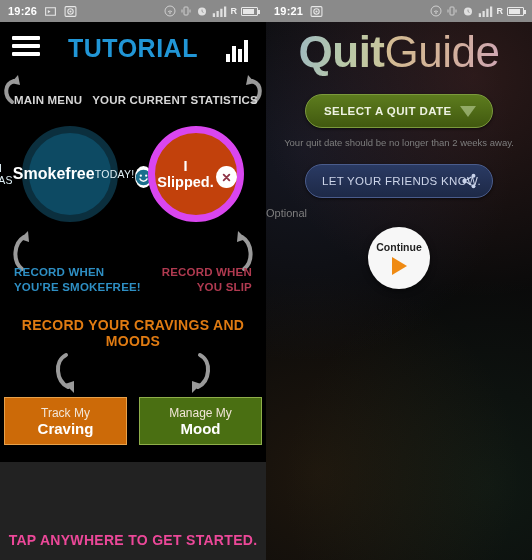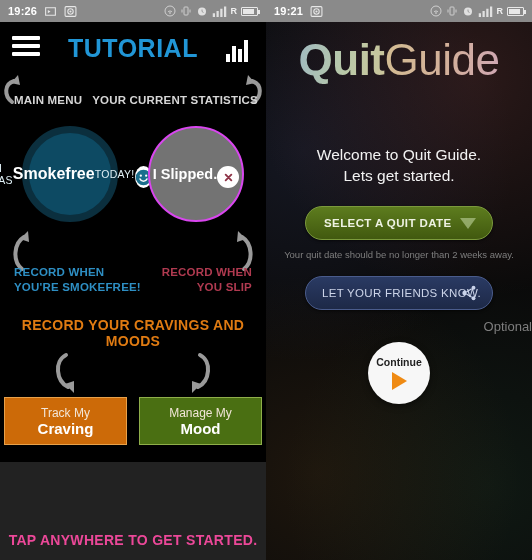--- a/index.html
+++ b/index.html
@@ -53,21 +53,21 @@
 
   .arrow { position:absolute; color:#9a9a9a; line-height:1; }
 
   .circles { position:relative; height:145px; margin-top:10px; }
   .circ {
     position:absolute; width:96px; height:96px; border-radius:50%;
     display:flex; flex-direction:row; align-items:center; justify-content:center;
     text-align:center; top:6px; cursor:pointer;
   }
   .circ-blue { left:22px; background:#0d4a63; border:7px solid #0b2f3e; }
-  .circ-red  { right:22px; background:#737373; border:2px solid #d946ef; }
+  .circ-red  { right:22px; background:#c2410c; border:7px solid #d946ef; }
   .c-small { color:#dfeff5; font-size:10.5px; letter-spacing:.3px; }
   .c-big { color:#fff; font-size:16px; font-weight:700; margin:1px 0 1px; }
   .c-big-red { color:#fff; font-size:14.5px; font-weight:700; }
   .c-badge {
     width:22px; height:22px; border-radius:50%; background:#fff; margin-top:6px;
     display:flex; align-items:center; justify-content:center; font-size:13px;
   }
   .c-badge.red { background:#fff; color:#8e3346; font-weight:700; font-size:12px; }
 
   .captions { position:relative; height:48px; }
@@ -102,21 +102,21 @@
   .qg {
     height:538px; position:relative;
     background:
       radial-gradient(circle at 78% 10%, rgba(120,60,60,.30), transparent 42%),
       radial-gradient(circle at 14% 24%, rgba(60,70,120,.22), transparent 45%),
       radial-gradient(circle at 20% 84%, rgba(110,70,25,.20), transparent 40%),
       radial-gradient(circle at 84% 86%, rgba(40,90,60,.18), transparent 40%),
       #0a0a0a;
   }
   .qg-logo {
-    text-align:center; padding-top:16px; font-size:44px; letter-spacing:-.5px;
+    text-align:center; padding-top:8px; font-size:44px; letter-spacing:-.5px;
     line-height:1;
   }
   .qg-logo .q1 {
     font-weight:700;
     background:linear-gradient(100deg,#9fb9c0 0%,#b9c9a8 55%,#cbc49a 100%);
     -webkit-background-clip:text; background-clip:text; color:transparent;
   }
   .qg-logo .q2 {
     font-weight:300;
     background:linear-gradient(100deg,#d3bd92 0%,#d3b09a 55%,#cfa7b4 100%);
@@ -147,21 +147,21 @@
   .hint { text-align:center; color:#7e7e7e; font-size:9.5px; margin-top:9px; }
 
   .pill-blue {
     background:linear-gradient(#2a3a63,#1d2947);
     border:1px solid #4a5c8c;
     box-shadow:0 1px 3px rgba(0,0,0,.6);
     margin-top:16px;
   }
   .pill-blue .ptext { color:#ccd4e8; font-size:11.5px; letter-spacing:.3px; padding-left:16px; }
 
-  .optional { text-align:right; color:#7e7e7e; font-size:13px; margin-top:9px; }
+  .optional { text-align:left; color:#7e7e7e; font-size:11px; margin-top:9px; }
 
   .continue-wrap { display:flex; justify-content:center; margin-top:8px; }
   .continue {
     width:62px; height:62px; border-radius:50%; background:#f7f7f7;
     display:flex; flex-direction:column; align-items:center; justify-content:center;
     cursor:pointer; box-shadow:0 2px 6px rgba(0,0,0,.5);
   }
   .continue .ctext { color:#222; font-size:10.5px; font-weight:700; }
   .tri-play {
     width:0;height:0;margin-top:4px;
@@ -359,24 +359,20 @@
           </span>
       </div>
     </div>
 
     <div class="qg">
 
       <div class="qg-logo">
         <span class="q1">Quit</span><span class="q2">Guide</span>
       </div>
 
-      <div class="qg-welcome">
-        <div>Welcome to Quit Guide.</div>
-        <div>Lets get started.</div>
-      </div>
 
       <div class="pill pill-green">
         <span class="ptext">SELECT A QUIT DATE</span>
         <span class="tri-down"></span>
       </div>
 
       <div class="hint">Your quit date should be no longer than 2 weeks away.</div>
 
       <div class="pill pill-blue">
         <span class="ptext">LET YOUR FRIENDS KNOW.</span>

